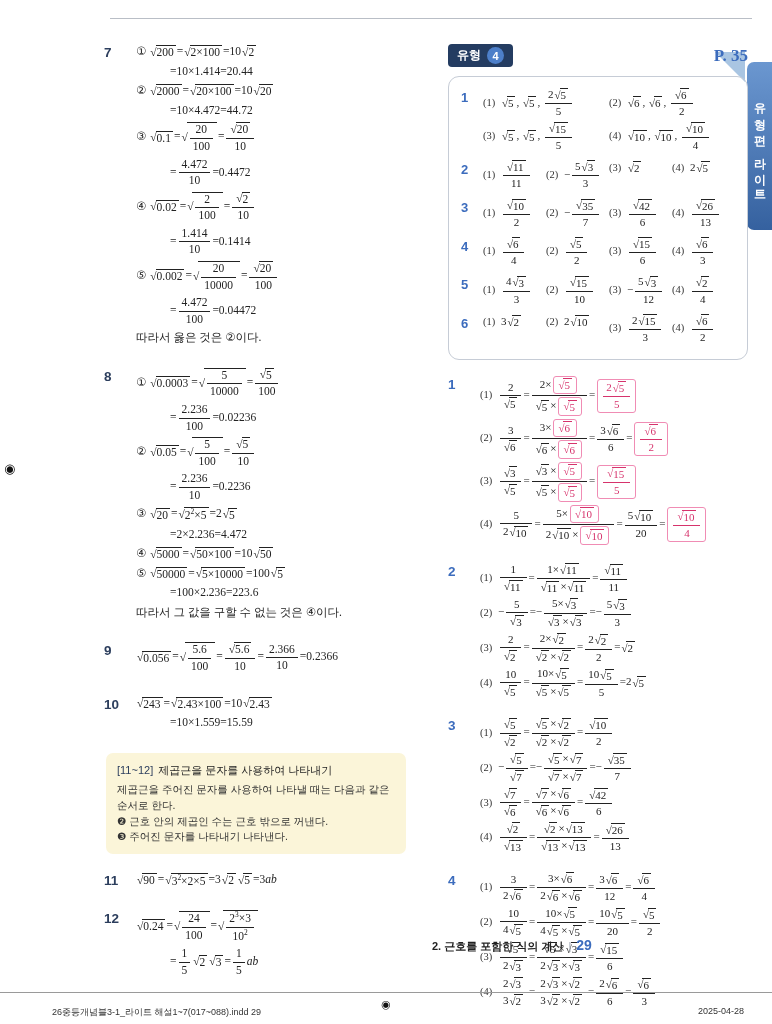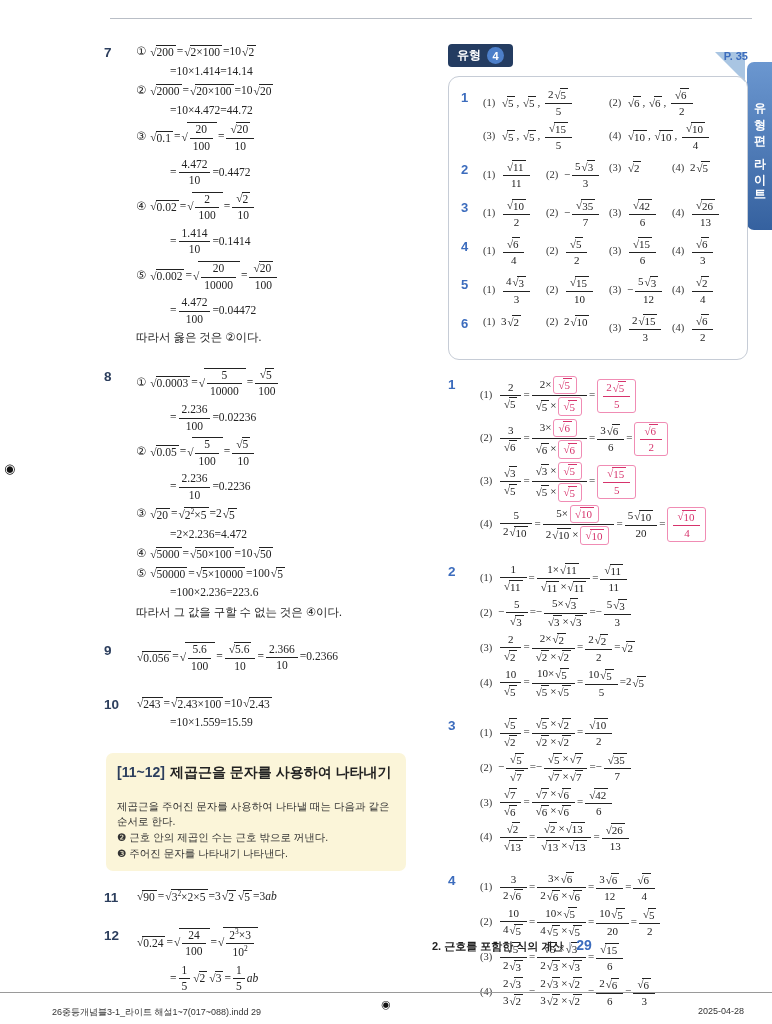--- a/index.html
+++ b/index.html
@@ -43,33 +43,33 @@
   .sqrt{display:inline-flex;align-items:center;vertical-align:middle;margin:0 1px;}
   .rsign{line-height:1;margin-right:-1px;}
   .rbody{border-top:1px solid currentColor;padding:0 2px 0 1px;line-height:1.18;}
   sup{font-size:0.65em;}
   .mbox{display:inline-block;border:1px solid #f08cb4;color:#d6336c;border-radius:3px;
         padding:1px 3px;margin:0 2px;vertical-align:middle;background:#fff;}
 
   
   .note-box{background:#fbf5d9;border-radius:7px;padding:9px 11px;margin:2px 0 18px 2px;
         font-family:"Liberation Sans","DejaVu Sans",sans-serif;font-size:10.5px;line-height:1.5;}
-  .note-title{font-weight:bold;color:#222;margin-bottom:16px;font-size:14px;}
+  .note-title{font-weight:normal;color:#222;margin-bottom:4px;font-size:11px;}
   .note-range{color:#2c3e5d;margin-right:5px;}
   .note-line{color:#333;}
 
   
   .type-header{display:flex;justify-content:space-between;align-items:center;margin-bottom:9px;}
   .type-badge{display:inline-flex;align-items:center;background:#243c61;color:#fff;
         border-radius:4px;padding:3px 9px;font-family:"Liberation Sans","DejaVu Sans",sans-serif;
         font-weight:bold;font-size:12px;}
   .type-num{background:#4d7fc9;border-radius:50%;width:17px;height:17px;margin-left:6px;
         display:inline-flex;align-items:center;justify-content:center;font-size:11px;}
-  .page-ref{color:#3c6cbd;font-weight:bold;font-family:Liberation Sans, sans-serif;
-        font-size:11px;}
+  .page-ref{color:#3c6cbd;font-weight:bold;font-family:Liberation Serif, serif;
+        font-size:17px;}
 
   
   .answers-box{border:1.5px solid #c6ccd6;border-radius:11px;padding:11px 12px 7px;margin-bottom:16px;}
   .ans-row{display:flex;margin-bottom:5px;align-items:flex-start;}
   .ans-num{flex:0 0 22px;color:#3c6cbd;font-weight:bold;
         font-family:"Liberation Sans","DejaVu Sans",sans-serif;font-size:13px;padding-top:2px;}
   .ans-items{flex:1;display:flex;flex-wrap:wrap;}
   .ans-item{width:25%;box-sizing:border-box;margin-bottom:3px;line-height:1.3;}
   .ans-items.wide .ans-item{width:50%;}
 
@@ -105,21 +105,21 @@
           <div class="mline">① <span class="sqrt">
               <span class="rsign">√</span>
               <span class="rbody">200</span>
             </span>=<span class="sqrt">
               <span class="rsign">√</span>
               <span class="rbody">2×100</span>
             </span>=10<span class="sqrt">
               <span class="rsign">√</span>
               <span class="rbody">2</span>
             </span></div>
-          <div class="mline cont">=10×1.414=14.14</div>
+          <div class="mline cont">=10×1.414=20.44</div>
           <div class="mline">② <span class="sqrt">
               <span class="rsign">√</span>
               <span class="rbody">2000</span>
             </span>=<span class="sqrt">
               <span class="rsign">√</span>
               <span class="rbody">20×100</span>
             </span>=10<span class="sqrt">
               <span class="rsign">√</span>
               <span class="rbody">20</span>
             </span></div>

